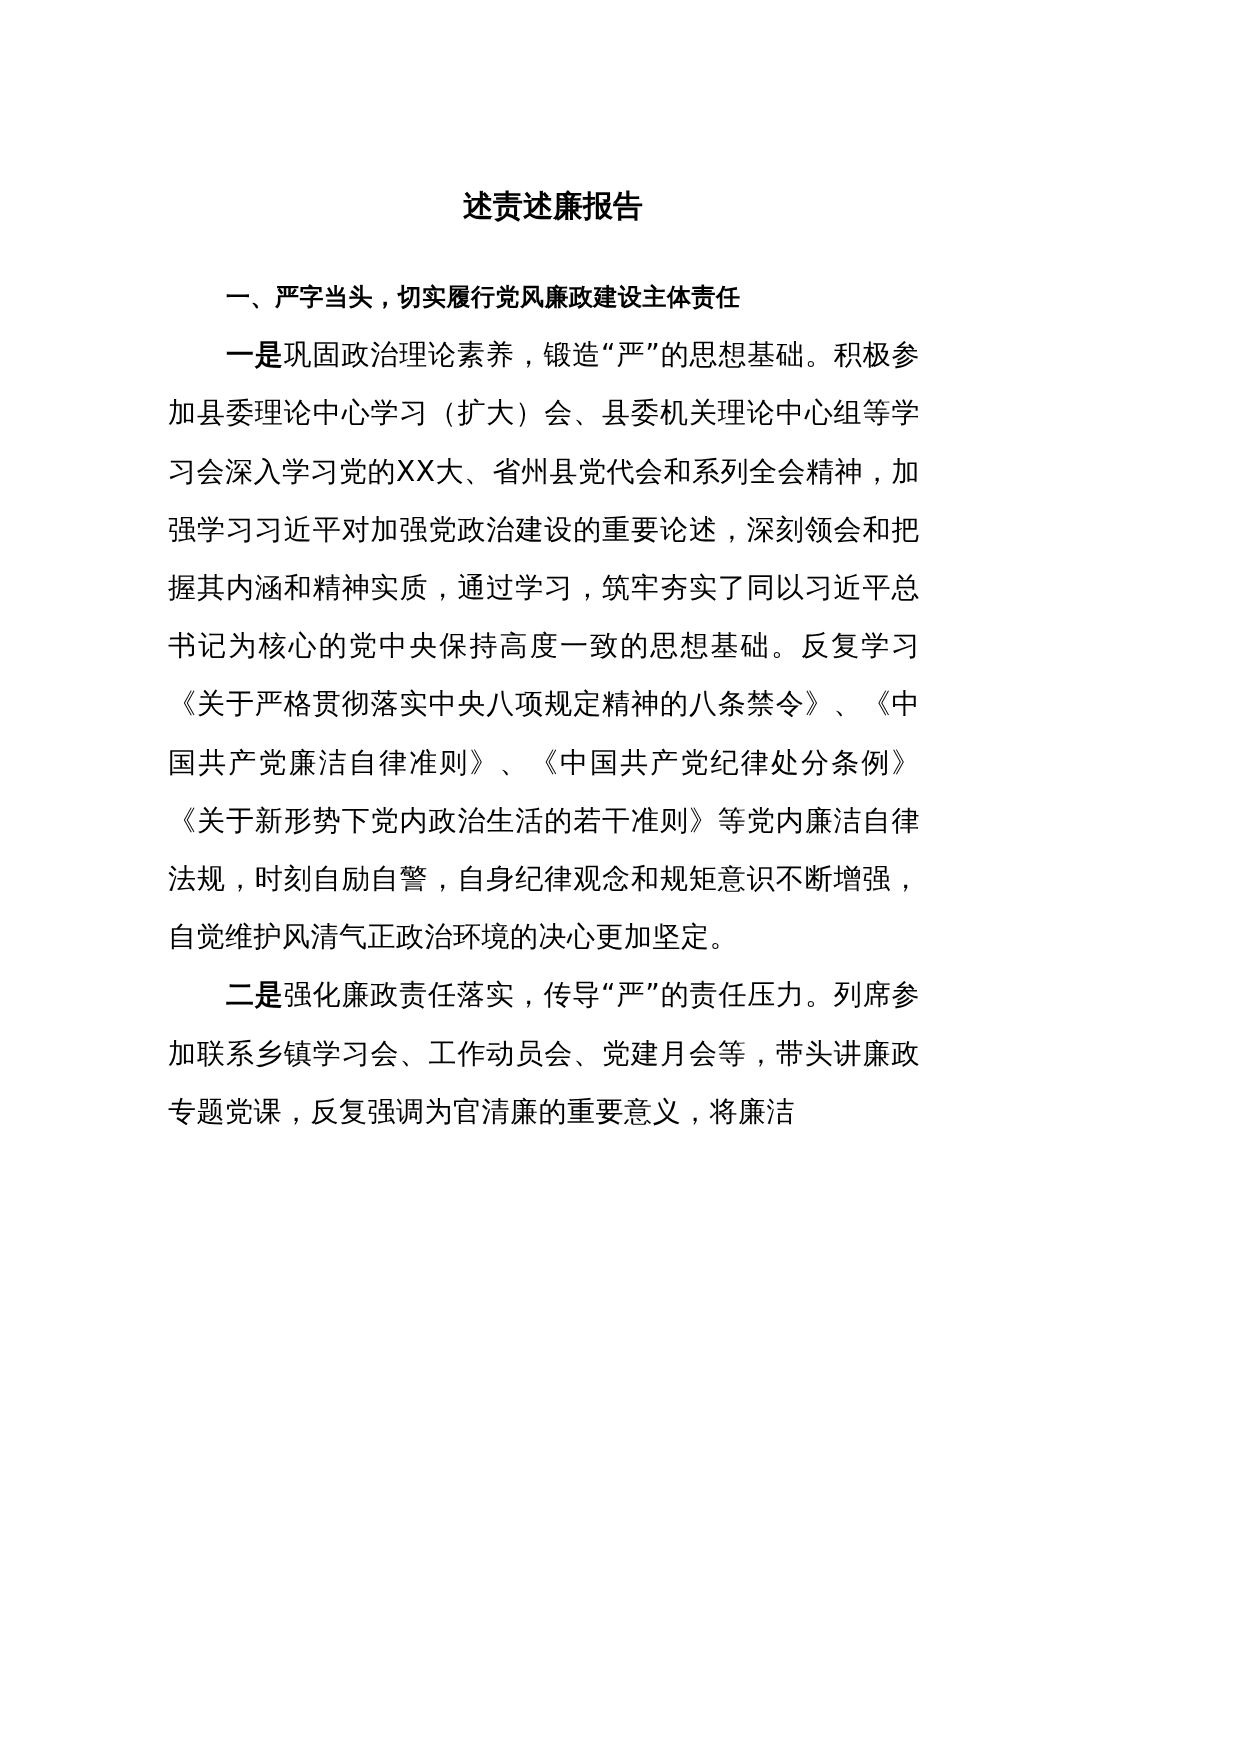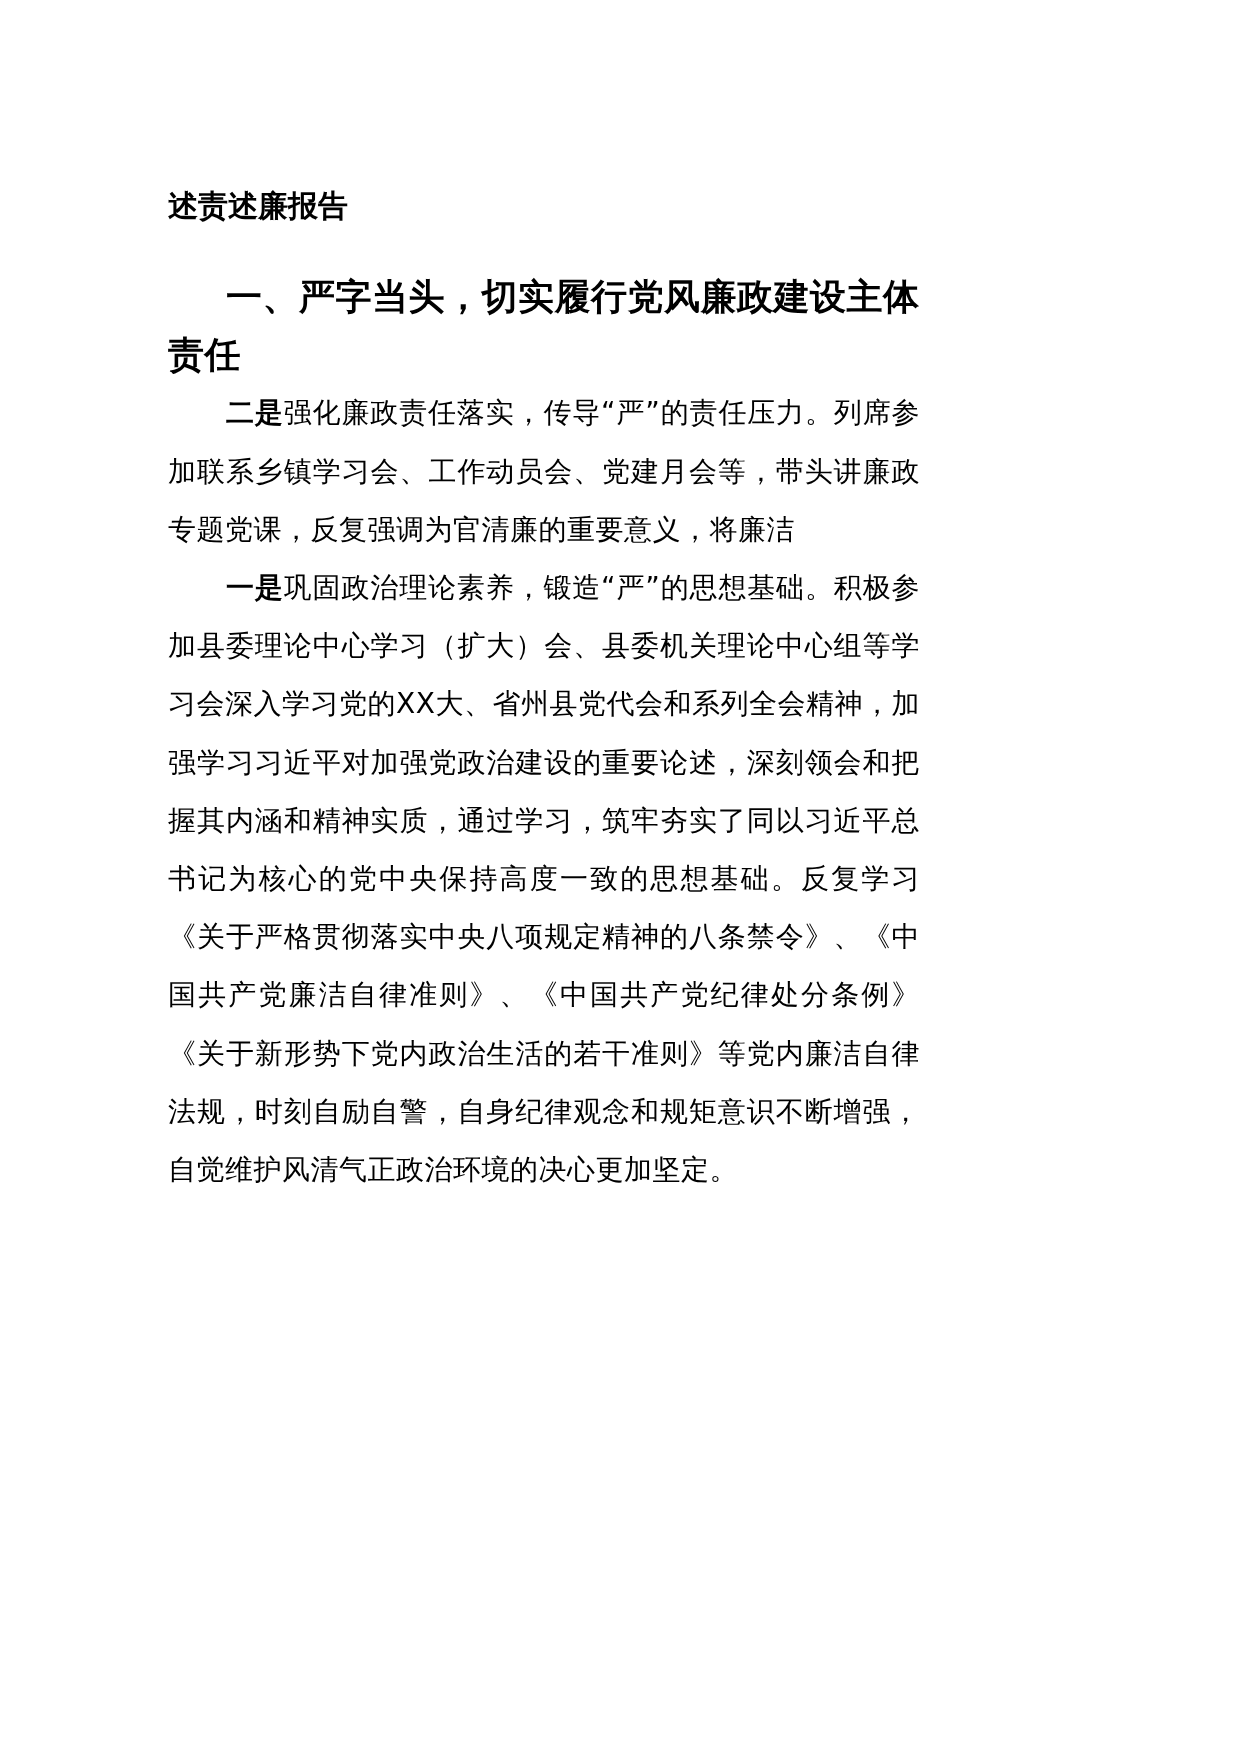--- a/index.html
+++ b/index.html
@@ -19,21 +19,21 @@
       position: absolute;
       left: 168px;
       top: 0;
       width: 752px;
     }
     .doc-title {
       position: absolute;
       top: 184px;
       left: 0;
       width: 770px;
-      text-align: left;
+      text-align: center;
       font-size: 30px;
       font-weight: bold;
       line-height: 44px;
       letter-spacing: 0px;
     }
     .body-text {
       position: absolute;
       top: 268px;
       left: 0;
       width: 752px;
@@ -44,33 +44,33 @@
     .para {
       margin: 0;
       text-indent: 58px;
       text-align: justify;
       word-break: break-all;
     }
     .heading {
       margin: 0;
       text-indent: 58px;
       font-weight: bold;
-      font-size: 36px;
+      font-size: 24px;
     }
     .lead {
       font-weight: bold;
     }
   </style>
 </head>
 <body>
 
 <div class="page">
   <div class="doc-title">述责述廉报告</div>
 
   <div class="body-text">
 
     <p class="heading">一、严字当头，切实履行党风廉政建设主体责任</p>
 
+    <p class="para"><span class="lead">一是</span><span>巩固政治理论素养，锻造“严”的思想基础。积极参加县委理论中心学习（扩大）会、县委机关理论中心组等学习会深入学习党的XX大、省州县党代会和系列全会精神，加强学习习近平对加强党政治建设的重要论述，深刻领会和把握其内涵和精神实质，通过学习，筑牢夯实了同以习近平总书记为核心的党中央保持高度一致的思想基础。反复学习《关于严格贯彻落实中央八项规定精神的八条禁令》、《中国共产党廉洁自律准则》、《中国共产党纪律处分条例》《关于新形势下党内政治生活的若干准则》等党内廉洁自律法规，时刻自励自警，自身纪律观念和规矩意识不断增强，自觉维护风清气正政治环境的决心更加坚定。</span></p>
+
     <p class="para"><span class="lead">二是</span><span>强化廉政责任落实，传导“严”的责任压力。列席参加联系乡镇学习会、工作动员会、党建月会等，带头讲廉政专题党课，反复强调为官清廉的重要意义，将廉洁</span></p>
-
-    <p class="para"><span class="lead">一是</span><span>巩固政治理论素养，锻造“严”的思想基础。积极参加县委理论中心学习（扩大）会、县委机关理论中心组等学习会深入学习党的XX大、省州县党代会和系列全会精神，加强学习习近平对加强党政治建设的重要论述，深刻领会和把握其内涵和精神实质，通过学习，筑牢夯实了同以习近平总书记为核心的党中央保持高度一致的思想基础。反复学习《关于严格贯彻落实中央八项规定精神的八条禁令》、《中国共产党廉洁自律准则》、《中国共产党纪律处分条例》《关于新形势下党内政治生活的若干准则》等党内廉洁自律法规，时刻自励自警，自身纪律观念和规矩意识不断增强，自觉维护风清气正政治环境的决心更加坚定。</span></p>
   </div>
 </div>
 
 </body></html>

